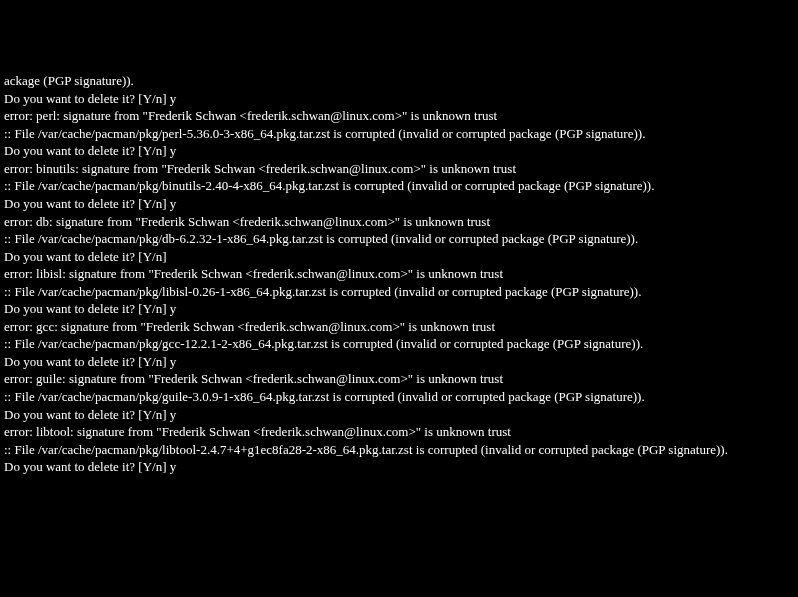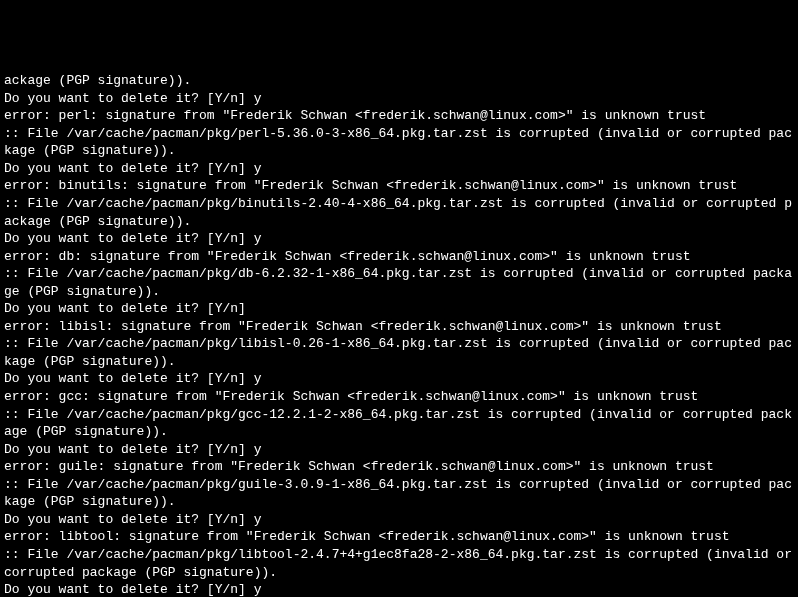--- a/index.html
+++ b/index.html
@@ -9,21 +9,21 @@
       font-family: "Consolas", "Courier New", monospace;
       font-size: 13px;
       line-height: 1.35;
       padding: 2px 4px;
       width: 798px;
       height: 597px;
       overflow: hidden;
       white-space: pre-wrap;
       word-break: break-all;
     }
-    .line { display: block; }
+    .line { display: block; font-family: Liberation Serif, serif; }
   </style>
 </head>
 <body>
 
 
 
 <div id="term-output"><span class="line">ackage (PGP signature)).</span><span class="line">Do you want to delete it? [Y/n] y</span><span class="line">error: perl: signature from "Frederik Schwan &lt;frederik.schwan@linux.com&gt;" is unknown trust</span><span class="line">:: File /var/cache/pacman/pkg/perl-5.36.0-3-x86_64.pkg.tar.zst is corrupted (invalid or corrupted package (PGP signature)).</span><span class="line">Do you want to delete it? [Y/n] y</span><span class="line">error: binutils: signature from "Frederik Schwan &lt;frederik.schwan@linux.com&gt;" is unknown trust</span><span class="line">:: File /var/cache/pacman/pkg/binutils-2.40-4-x86_64.pkg.tar.zst is corrupted (invalid or corrupted package (PGP signature)).</span><span class="line">Do you want to delete it? [Y/n] y</span><span class="line">error: db: signature from "Frederik Schwan &lt;frederik.schwan@linux.com&gt;" is unknown trust</span><span class="line">:: File /var/cache/pacman/pkg/db-6.2.32-1-x86_64.pkg.tar.zst is corrupted (invalid or corrupted package (PGP signature)).</span><span class="line">Do you want to delete it? [Y/n]</span><span class="line">error: libisl: signature from "Frederik Schwan &lt;frederik.schwan@linux.com&gt;" is unknown trust</span><span class="line">:: File /var/cache/pacman/pkg/libisl-0.26-1-x86_64.pkg.tar.zst is corrupted (invalid or corrupted package (PGP signature)).</span><span class="line">Do you want to delete it? [Y/n] y</span><span class="line">error: gcc: signature from "Frederik Schwan &lt;frederik.schwan@linux.com&gt;" is unknown trust</span><span class="line">:: File /var/cache/pacman/pkg/gcc-12.2.1-2-x86_64.pkg.tar.zst is corrupted (invalid or corrupted package (PGP signature)).</span><span class="line">Do you want to delete it? [Y/n] y</span><span class="line">error: guile: signature from "Frederik Schwan &lt;frederik.schwan@linux.com&gt;" is unknown trust</span><span class="line">:: File /var/cache/pacman/pkg/guile-3.0.9-1-x86_64.pkg.tar.zst is corrupted (invalid or corrupted package (PGP signature)).</span><span class="line">Do you want to delete it? [Y/n] y</span><span class="line">error: libtool: signature from "Frederik Schwan &lt;frederik.schwan@linux.com&gt;" is unknown trust</span><span class="line">:: File /var/cache/pacman/pkg/libtool-2.4.7+4+g1ec8fa28-2-x86_64.pkg.tar.zst is corrupted (invalid or corrupted package (PGP signature)).</span><span class="line">Do you want to delete it? [Y/n] y</span></div>
 
 
 

